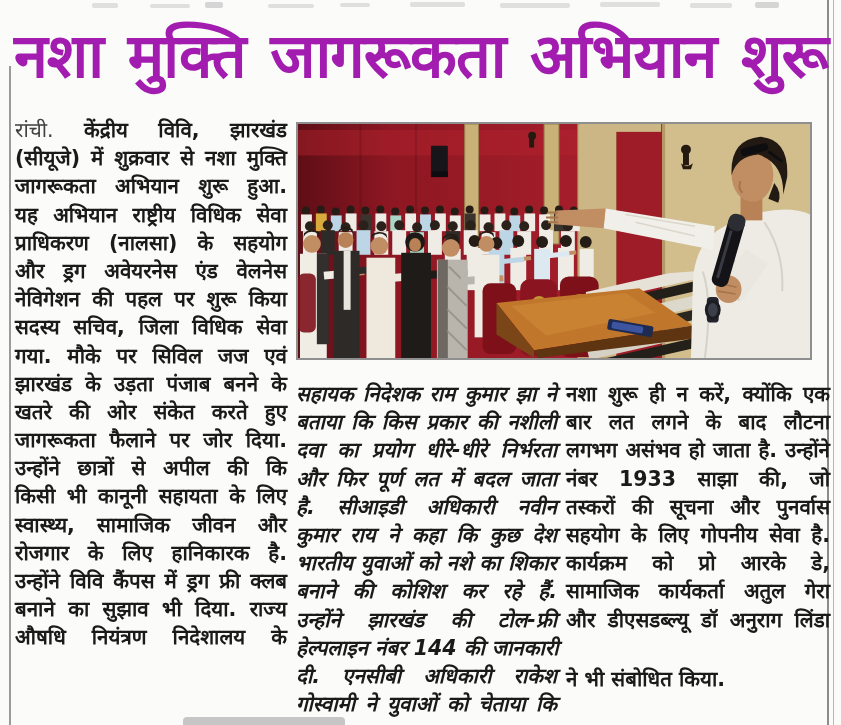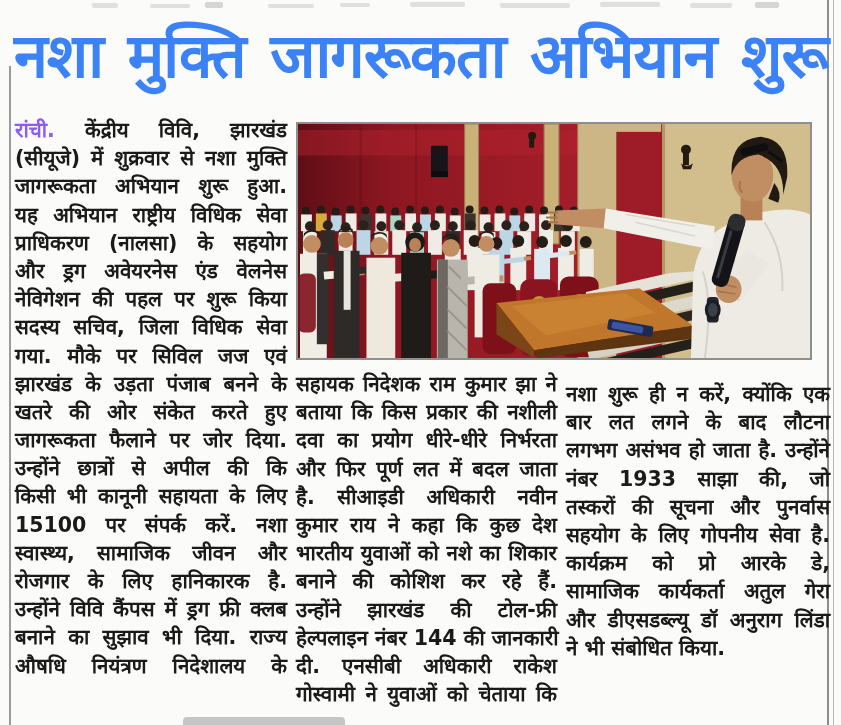--- a/index.html
+++ b/index.html
@@ -8,34 +8,34 @@
     background:#fbfbf9;
     font-family:"DejaVu Sans", sans-serif;
   }
   
   .ghost{position:absolute;background:#bdbdbd;opacity:.45;border-radius:2px;}
   
   .vrule{position:absolute;background:#9a9a9a;}
   
   .headline{
     position:absolute;left:14px;top:18px;width:814px;height:88px;
-    font-size:61px;font-weight:700;color:#3b82f6;letter-spacing:-1px;
+    font-size:61px;font-weight:700;color:#a21caf;letter-spacing:-1px;
     line-height:1.25;text-align:justify;text-align-last:justify;white-space:nowrap;
   }
   
   .col{position:absolute;color:#1a1a1a;font-weight:600;}
   .line{
     font-size:20.5px;line-height:28.2px;height:28.2px;
     text-align:justify;text-align-last:justify;white-space:nowrap;
     overflow:visible;
   }
-  .col3 .lines .line:last-child{text-align-last:left;}
-  .dateline{font-weight:700;color:#8b5cf6;}
+  .col3 .lines .line:last-child{text-align-last:left;margin-top:31px;}
+  .dateline{font-weight:400;color:#404040;}
   .col1{left:15px;top:116px;width:272px;}
-  .col2{left:296px;top:370px;width:261px;}
+  .col2{left:296px;top:380px;width:261px;font-style:italic;}
   .col3{left:566px;top:380px;width:264px;}
   
   .photo{
     position:absolute;left:296px;top:122px;width:512px;height:234px;
     border:2px solid #8f8f8f;background:#9a1b26;
   }
   .photo svg{display:block;width:100%;height:100%;}
   .bottom-blob{
     position:absolute;left:183px;top:717px;width:162px;height:8px;
     background:#c6c6c6;border-radius:4px 4px 0 0;
@@ -342,21 +342,20 @@
       <div class="line">प्राधिकरण (नालसा) के सहयोग</div>
       <div class="line">और ड्रग अवेयरनेस एंड वेलनेस</div>
       <div class="line">नेविगेशन की पहल पर शुरू किया</div>
       <div class="line">सदस्य सचिव, जिला विधिक सेवा</div>
       <div class="line">गया. मौके पर सिविल जज एवं</div>
       <div class="line">झारखंड के उड़ता पंजाब बनने के</div>
       <div class="line">खतरे की ओर संकेत करते हुए</div>
       <div class="line">जागरूकता फैलाने पर जोर दिया.</div>
       <div class="line">उन्होंने छात्रों से अपील की कि</div>
       <div class="line">किसी भी कानूनी सहायता के लिए</div>
-      <div class="line">15100 पर संपर्क करें. नशा</div>
       <div class="line">स्वास्थ्य, सामाजिक जीवन और</div>
       <div class="line">रोजगार के लिए हानिकारक है.</div>
       <div class="line">उन्होंने विवि कैंपस में ड्रग फ्री क्लब</div>
       <div class="line">बनाने का सुझाव भी दिया. राज्य</div>
       <div class="line">औषधि नियंत्रण निदेशालय के</div>
     </div>
 </div>
 
 <div class="col col2">
   <div class="lines">

